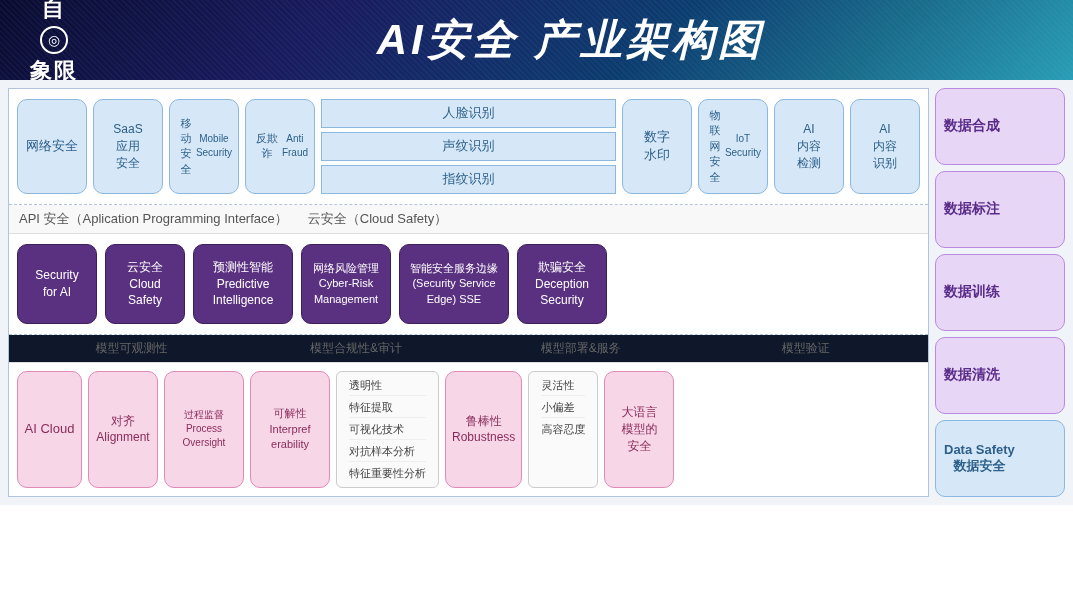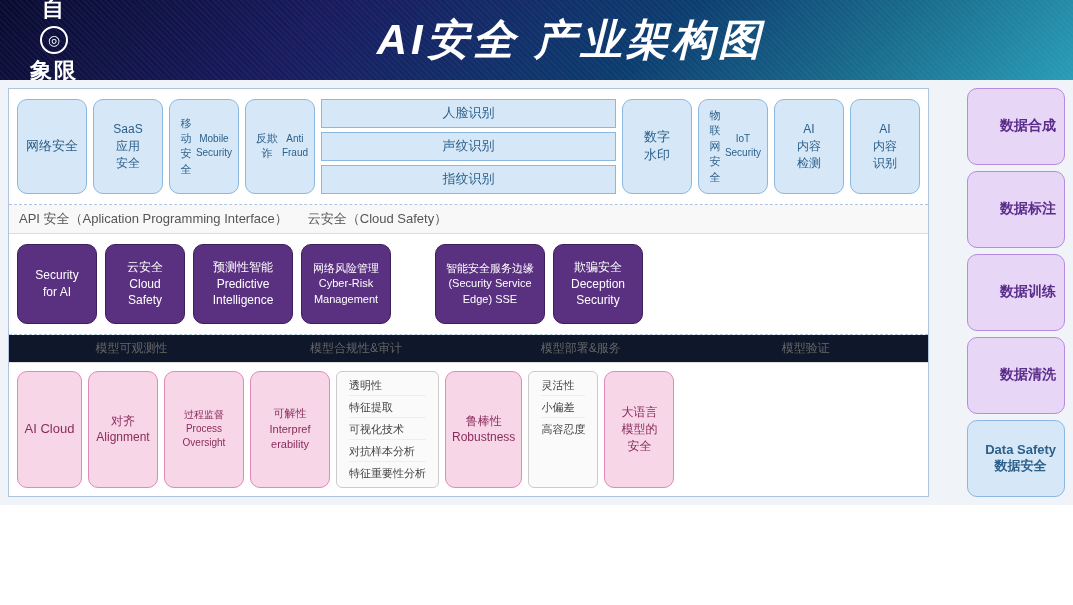--- a/index.html
+++ b/index.html
@@ -233,28 +233,27 @@
       display: flex;
       flex-direction: column;
       gap: 6px;
     }
     .right-card {
       background: #e8d6f7;
       border: 1.5px solid #b88ae0;
       border-radius: 10px;
       display: flex;
       align-items: center;
-      justify-content: flex-end;
+      justify-content: flex-start;
       text-align: center;
       font-size: 14px;
       font-weight: 600;
       color: #5a2c8a;
       padding: 12px 8px;
       flex: 1;
-      margin-left: 32px;
     }
     .right-card-last {
       background: #d6e8f7;
       border: 1.5px solid #8ab8e0;
       color: #2c5f8a;
     }
   </style>
 </head>
 <body>
 
@@ -334,21 +333,21 @@
         </div>
 
         <div class="card card-dark-purple" style="min-width:100px;font-size:12px;">
           预测性智能<br>Predictive<br>Intelligence
         </div>
 
         <div class="card card-dark-purple" style="min-width:90px;font-size:11px;">
           网络风险管理<br>Cyber-Risk<br>Management
         </div>
 
-        <div class="card card-dark-purple" style="min-width:110px;font-size:11px;margin-left:36px;">
+        <div class="card card-dark-purple" style="min-width:110px;font-size:11px;">
           智能安全服务边缘<br>(Security Service<br>Edge) SSE
         </div>
 
         <div class="card card-dark-purple" style="min-width:90px;font-size:12px;">
           欺骗安全<br>Deception<br>Security
         </div>
 
       </div>
     </div>
 

